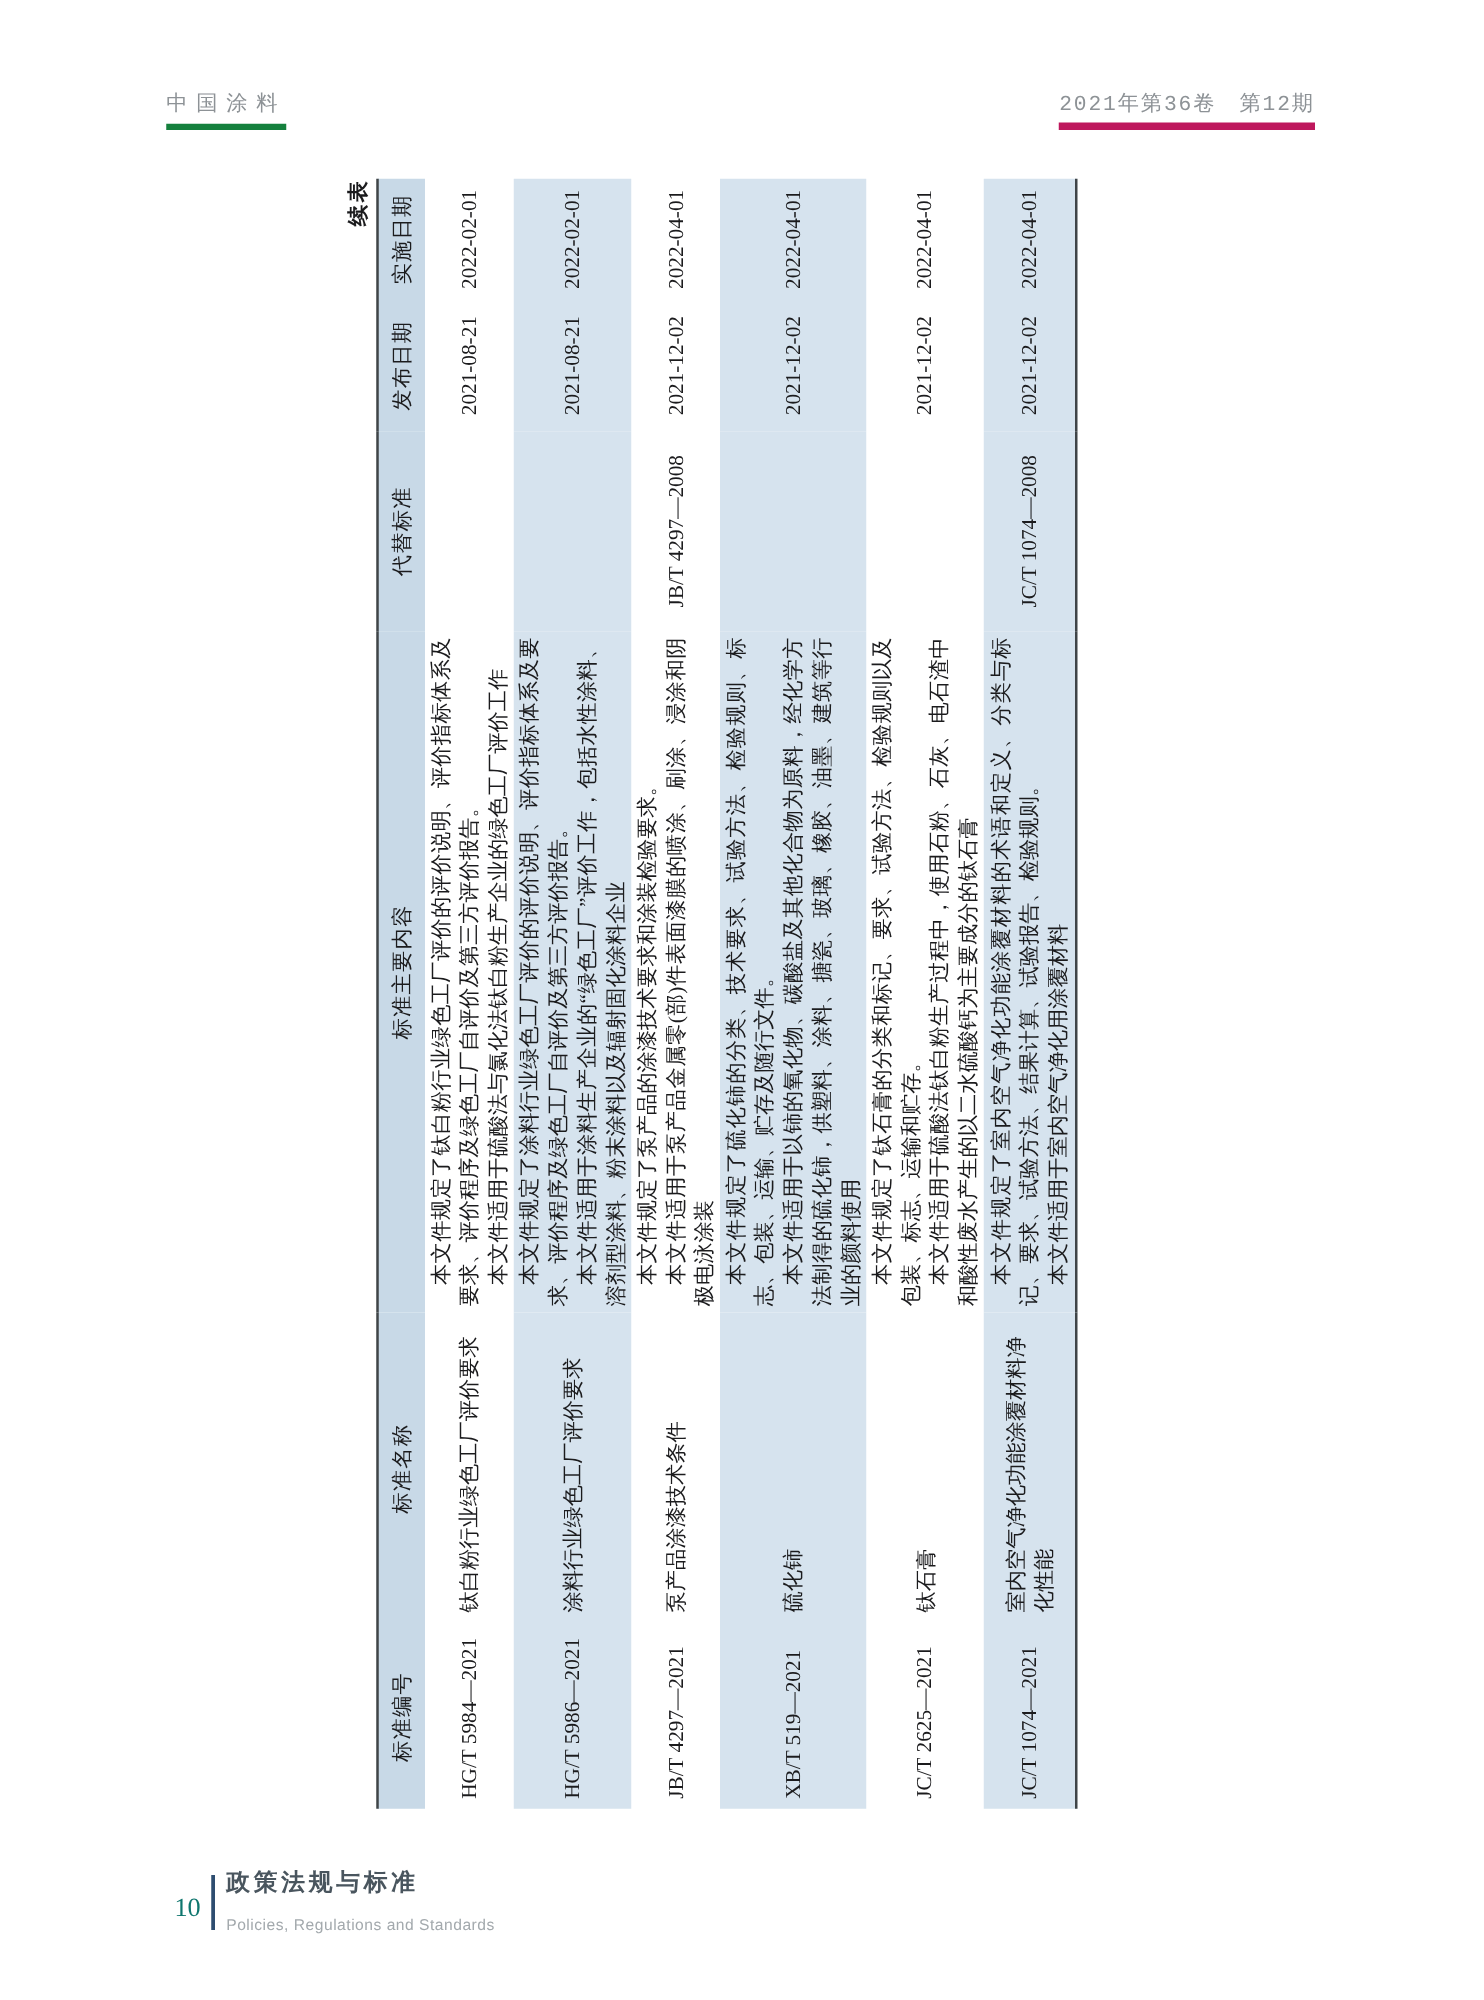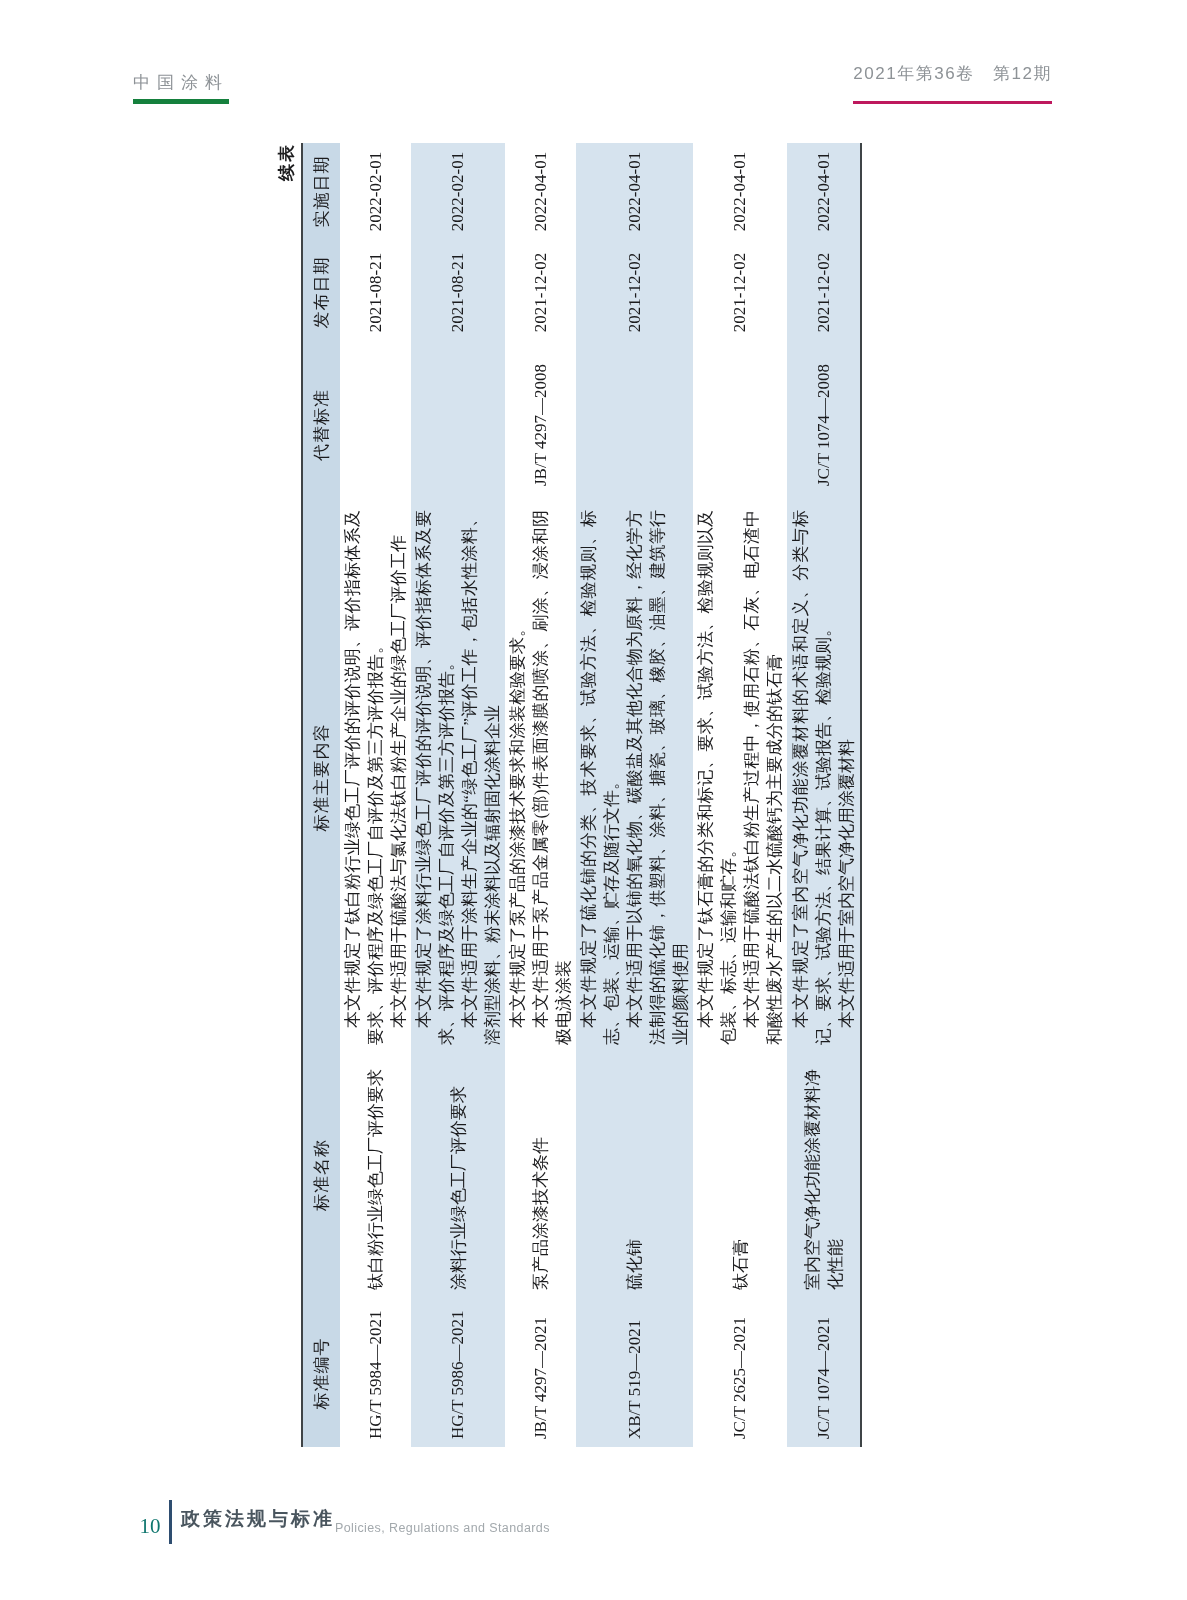--- a/index.html
+++ b/index.html
@@ -9,21 +9,21 @@
   }
 
   
   .page-header{
     position:absolute; left:133px; right:135px; top:78px; height:26px;
     display:flex; justify-content:space-between; align-items:flex-end;
     font-family:"Liberation Sans","DejaVu Sans",sans-serif;
     color:#8d9296; font-size:17px;
   }
   .page-header .journal{letter-spacing:7px; border-bottom:5px solid #15803d; padding-bottom:5px;}
-  .page-header .issue{letter-spacing:1.5px; border-bottom:3px solid #be185d; padding-bottom:16px;}
+  .page-header .issue{letter-spacing:1.5px; border-bottom:6px solid #be185d; padding-bottom:4px;font-family:Liberation Mono, monospace;}
 
   
   .table-rotator{
     position:absolute; left:277px; top:1447px; width:1304px;
     transform:rotate(-90deg); transform-origin:0 0;
   }
   .continued{
     text-align:right; font-weight:bold; font-size:17px; letter-spacing:2px;
     height:20px; line-height:20px; margin-bottom:4px; color:#1b1b1d;
   }
@@ -50,21 +50,21 @@
   .page-footer{
     position:absolute; left:133px; top:1497px; height:50px;
     display:flex; align-items:center;
   }
   .page-num{
     width:34px; text-align:center; font-size:21px; color:#0f766e;
     font-family:"Liberation Serif","DejaVu Serif",serif;
     align-self:flex-end; padding-bottom:8px;
   }
   .footer-bar{width:3px; height:44px; background:#2e4d70; margin:0 9px 0 2px;}
-  .footer-text{display:flex; flex-direction:row; justify-content:center;}
+  .footer-text{display:flex; flex-direction:column; justify-content:center;}
   .sec-cn{
     font-family:"Liberation Sans","DejaVu Sans",sans-serif; font-weight:bold;
     font-size:19px; letter-spacing:3px; color:#49555e; line-height:24px;
   }
   .sec-en{
     font-family:"Liberation Sans","DejaVu Sans",sans-serif;
     font-size:12.5px; color:#a3a9ad; letter-spacing:0.4px; line-height:17px;margin-top:13px;
   }
 </style>
 </head>

